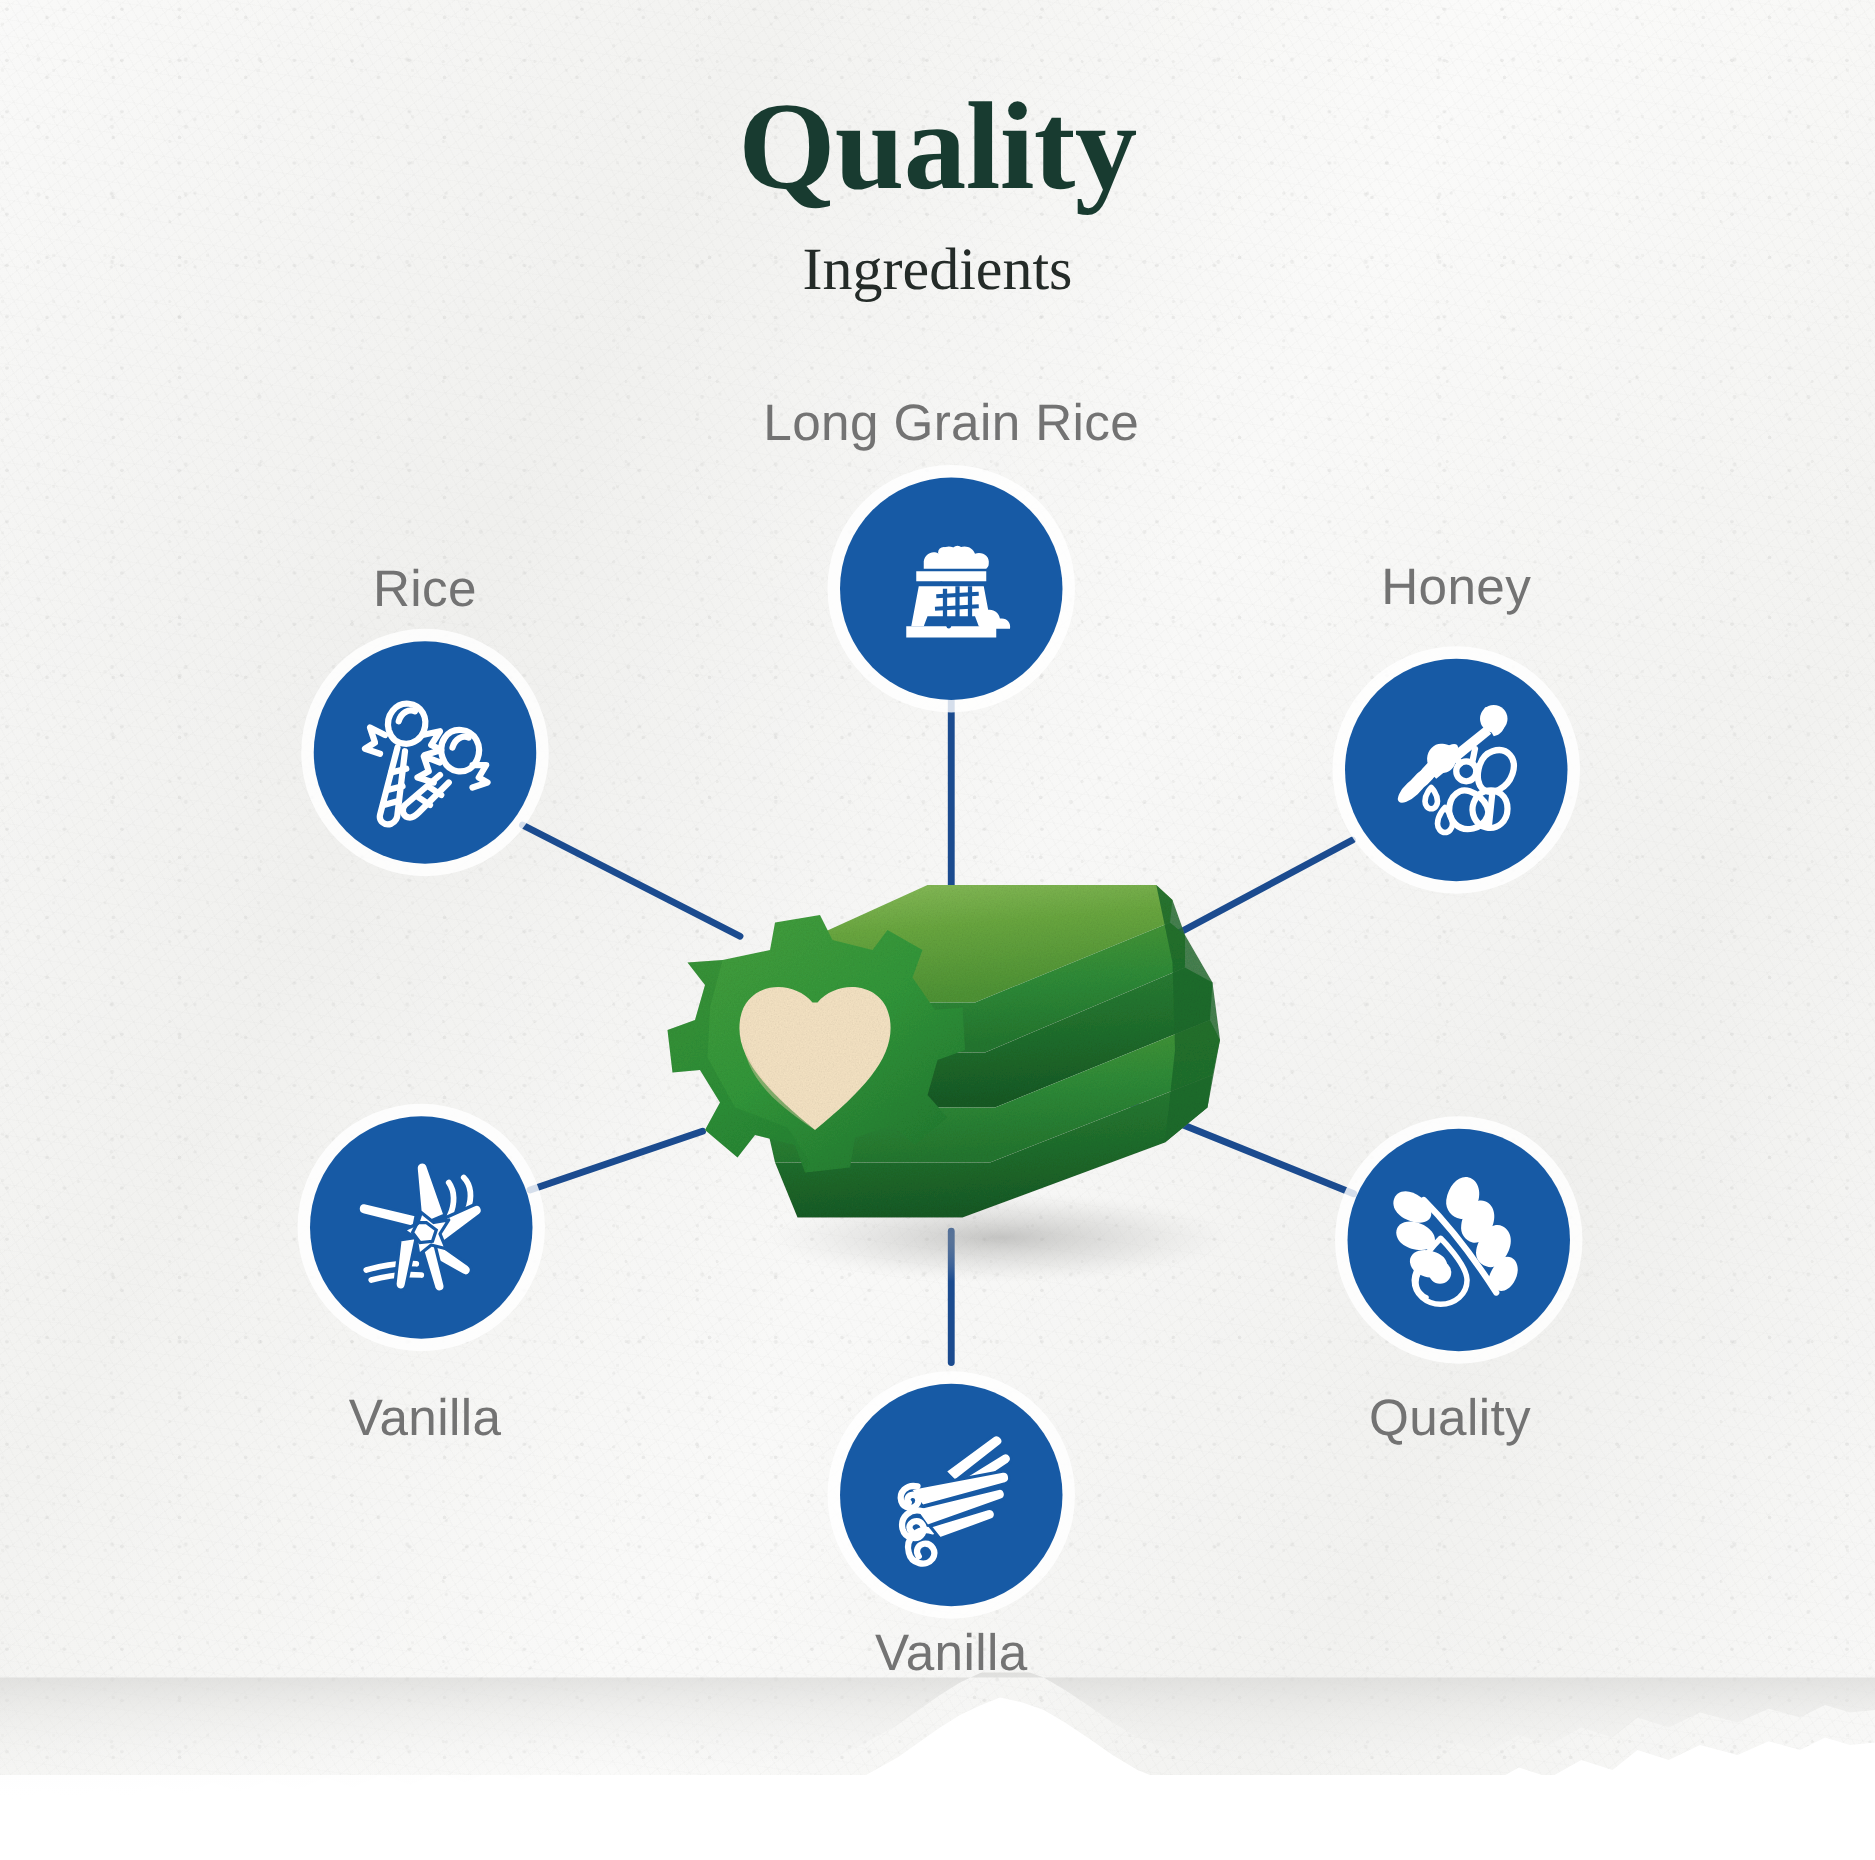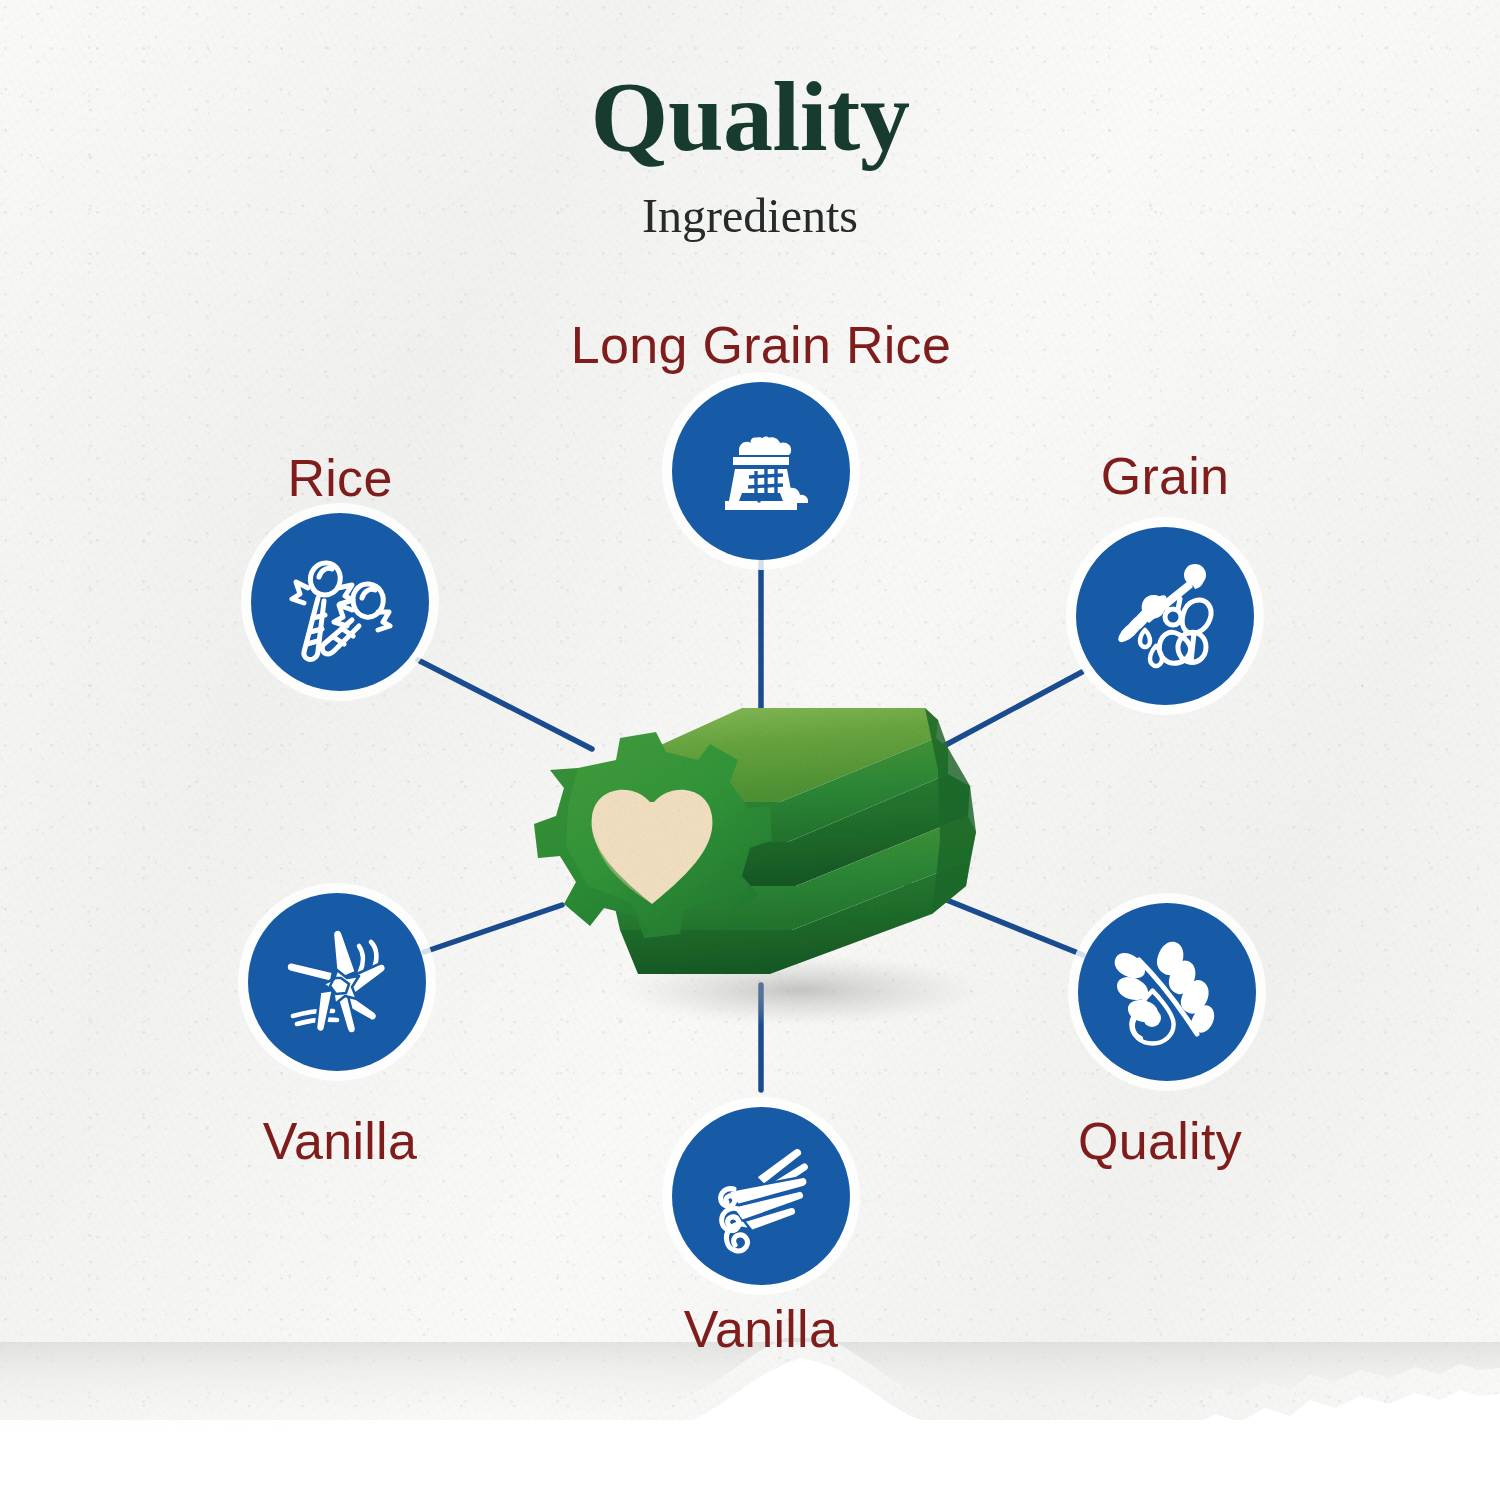--- a/index.html
+++ b/index.html
@@ -78,23 +78,23 @@
     font-size: 48px;
     line-height: 1.1;
     font-weight: 400;
     color: #242b28;
   }
 
   
   .ing-label {
     position: absolute;
     text-align: center;
-    color: #7f1d1d;
+    color: #737373;
     font-family: "Liberation Sans", sans-serif;
-    font-size: 52px;
+    font-size: 41px;
     font-weight: 400;
     line-height: 1.28;
     letter-spacing: 0.3px;
   }
 
   
   .ing-circle {
     position: absolute;
     width: 178px;
     height: 178px;
@@ -334,21 +334,21 @@
         <path d="M100,72 l11,0 l-6,10 l7,4 l-12,4"></path>
 
         <path d="M74,80 l-28,24 c-4,4 -1,10 4,10 c3,0 5,-2 7,-4 l24,-24"></path>
         <path d="M66,90 l9,6"></path>
           <path d="M57,98 l9,6"></path>
       </g>
     </svg>
   </div>
 
   <div class="ing-label" style="left:1000px; top:443px; width:330px;">
-    <span>Grain</span>
+    <span>Honey</span>
   </div>
   <div class="ing-circle" style="left:1076px; top:527px;">
     <svg width="126" height="126" viewBox="0 0 126 126">
       <g fill="#ffffff">
 
         <path d="M86,13 c8,-2 16,4 16,12 c0,6 -4,10 -9,11 l-10,-17 Z"></path>
         <circle cx="93" cy="22" r="11"></circle>
 
         <path d="M86,28 l5,6 L47,70 l-6,-6 Z"></path>
 

